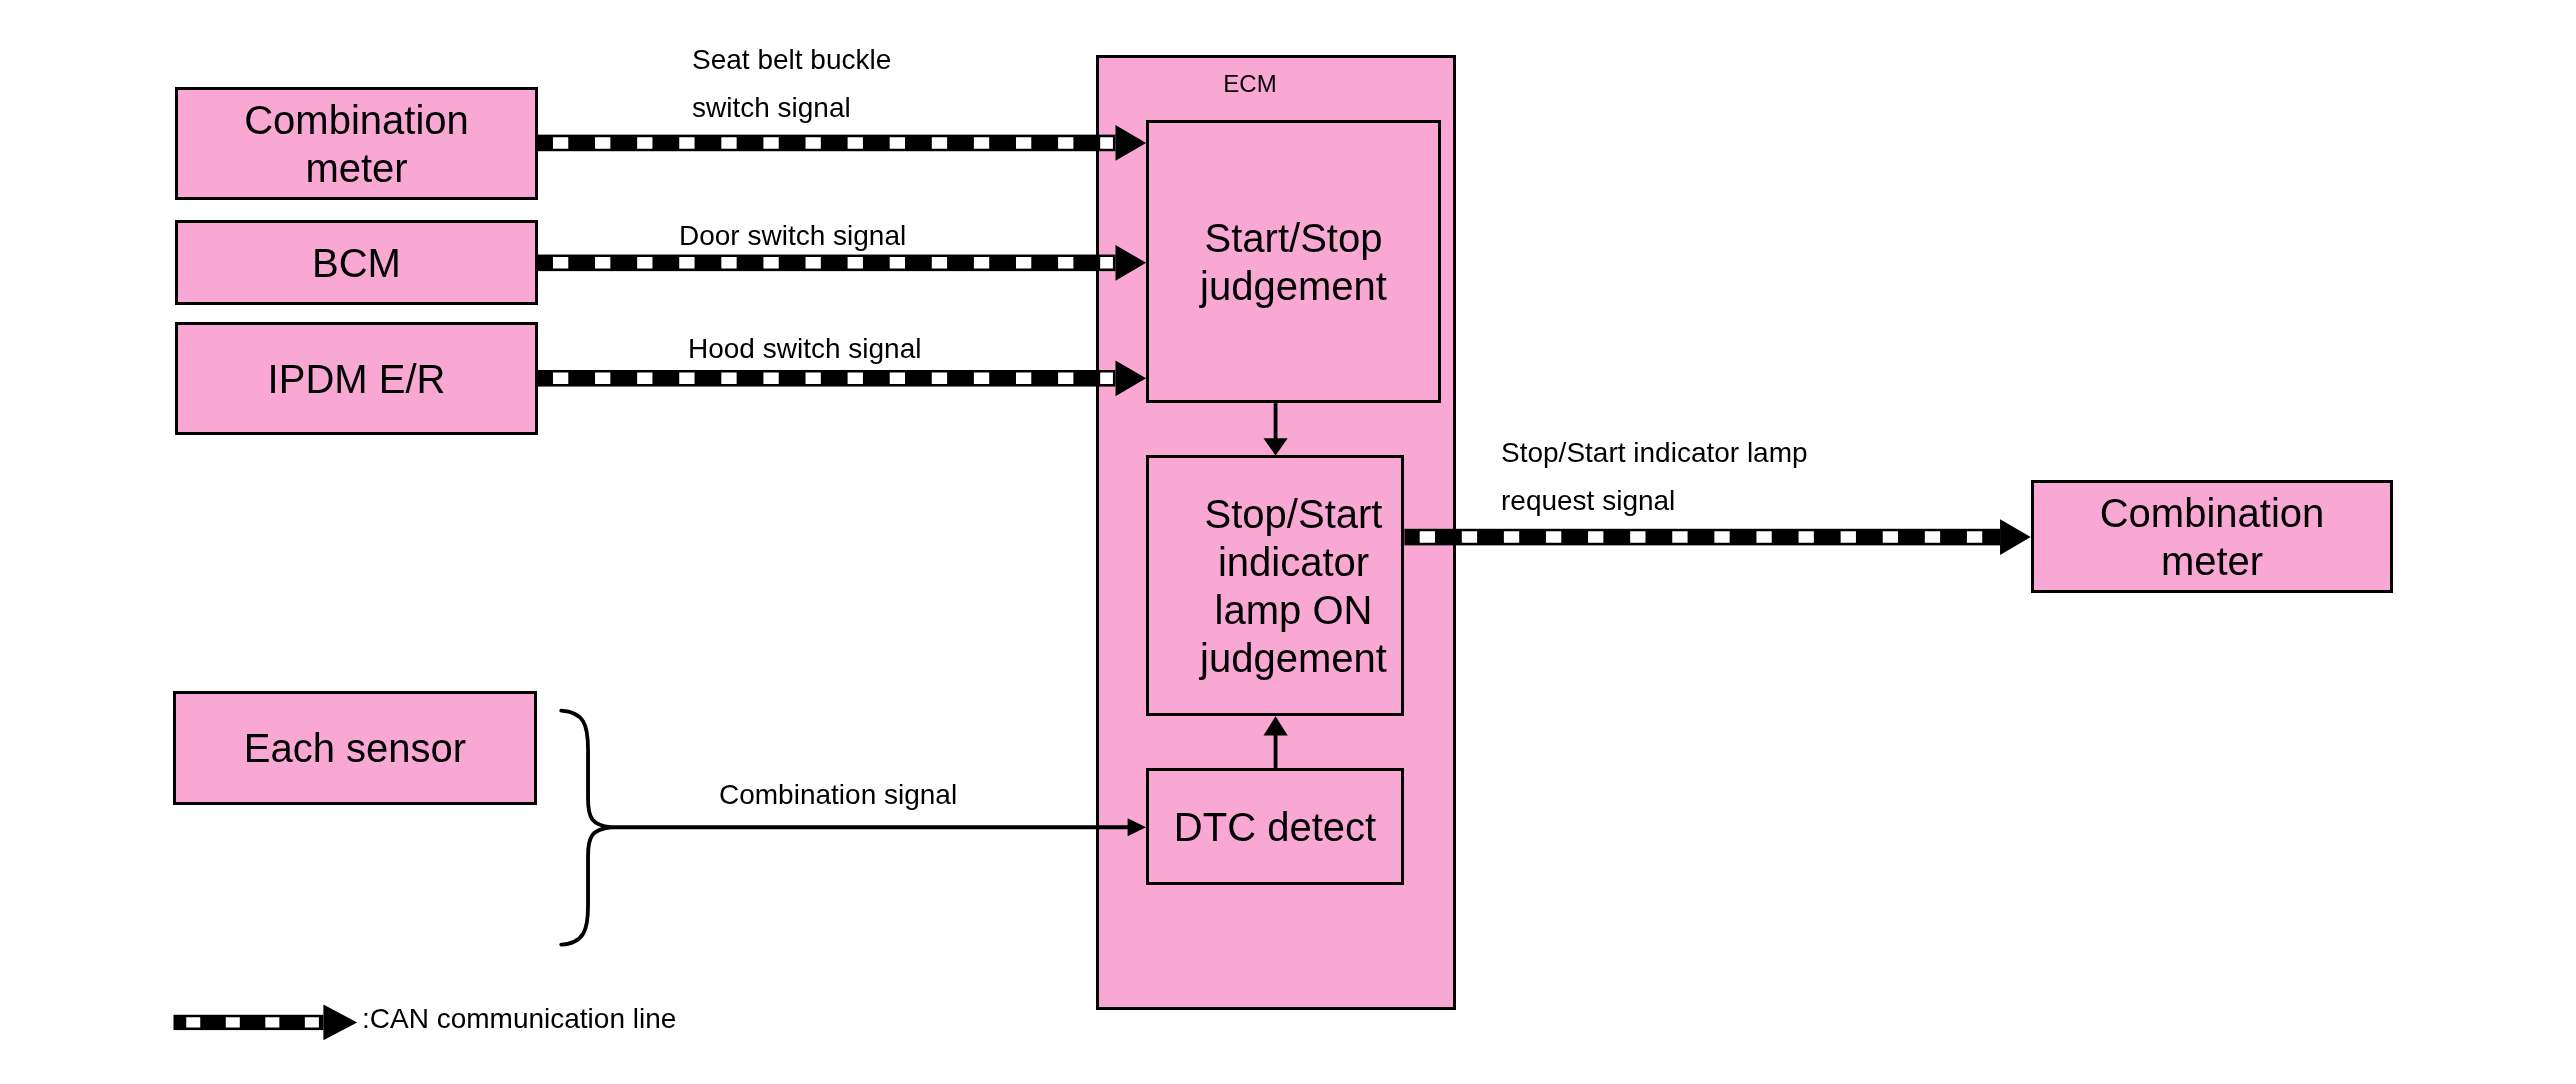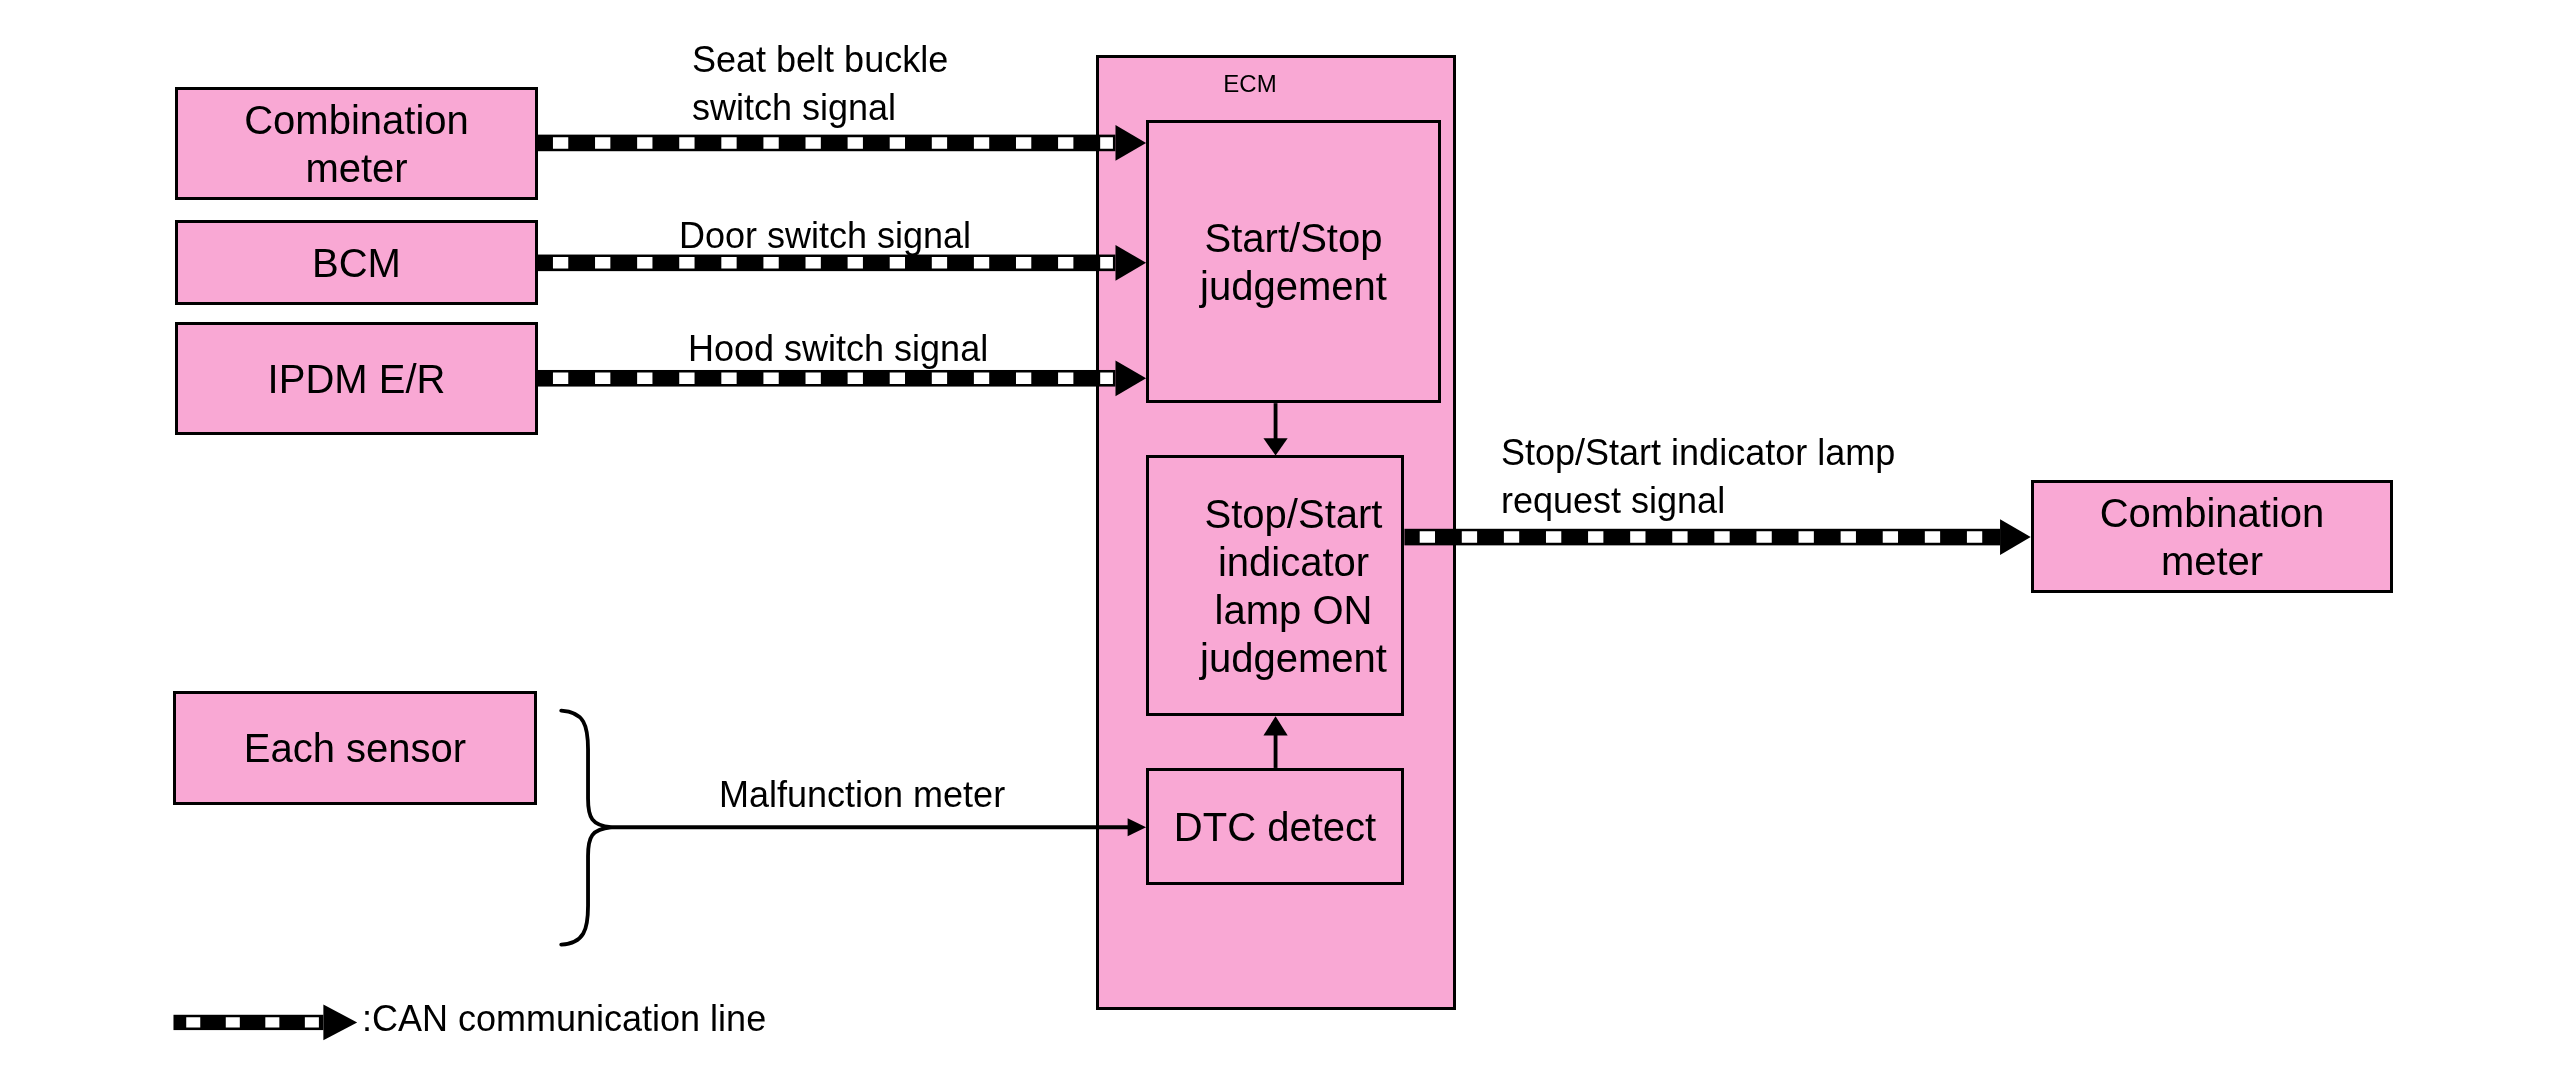--- a/index.html
+++ b/index.html
@@ -36,21 +36,21 @@
     justify-content: flex-start;
   }
   .node.left-align {
     align-items: flex-start;
     text-align: left;
     padding-left: 37px;
     line-height: 48px;
   }
   .sig {
     position: absolute;
-    font-size: 36px;
+    font-size: 28px;
     line-height: 48px;
     white-space: nowrap;
   }
   .ecm-title {
     position: absolute;
     left: 1096px;
     top: 61px;
     width: 308px;
     text-align: center;
     font-size: 24px;
@@ -181,21 +181,21 @@
   <div class="sig" style="left:688px; top:325px;">
     <div>Hood switch signal</div>
   </div>
 
   <div class="sig" style="left:1501px; top:429px;">
     <div>Stop/Start indicator lamp</div>
     <div>request signal</div>
   </div>
 
   <div class="sig" style="left:719px; top:771px;">
-    <div>Malfunction meter</div>
+    <div>Combination signal</div>
   </div>
 
   <div class="sig" style="left:362px; top:995px;">
     <div>:CAN communication line</div>
   </div>
 
 </div>
 
 
 </body></html>

